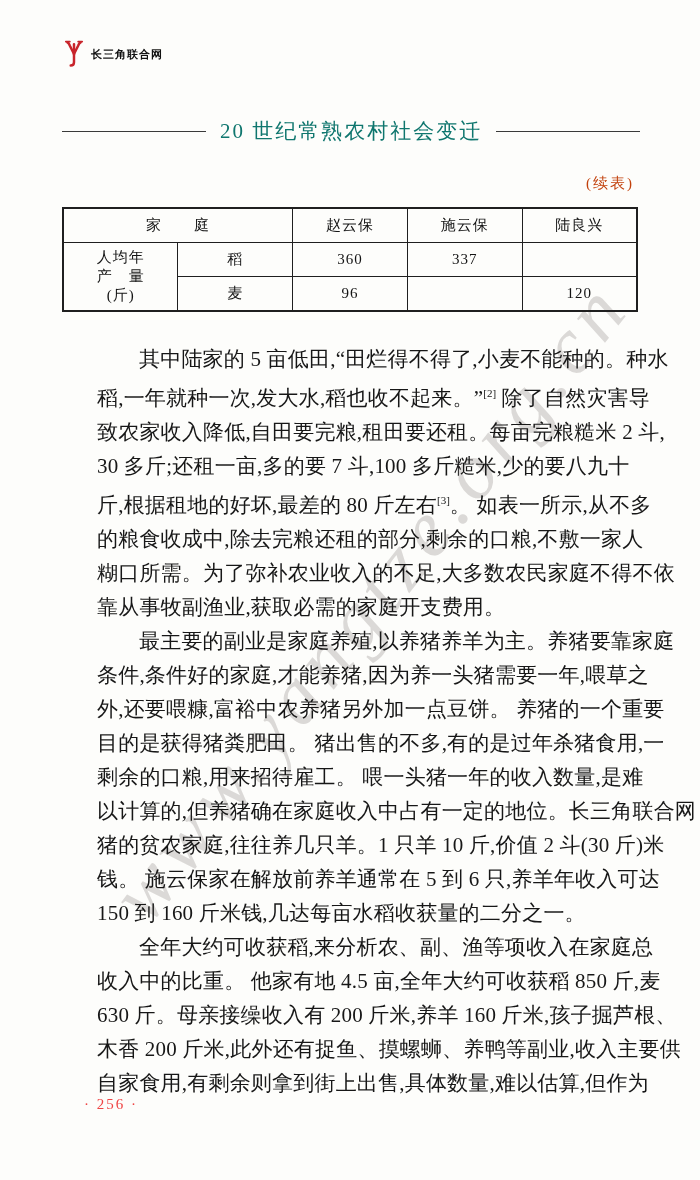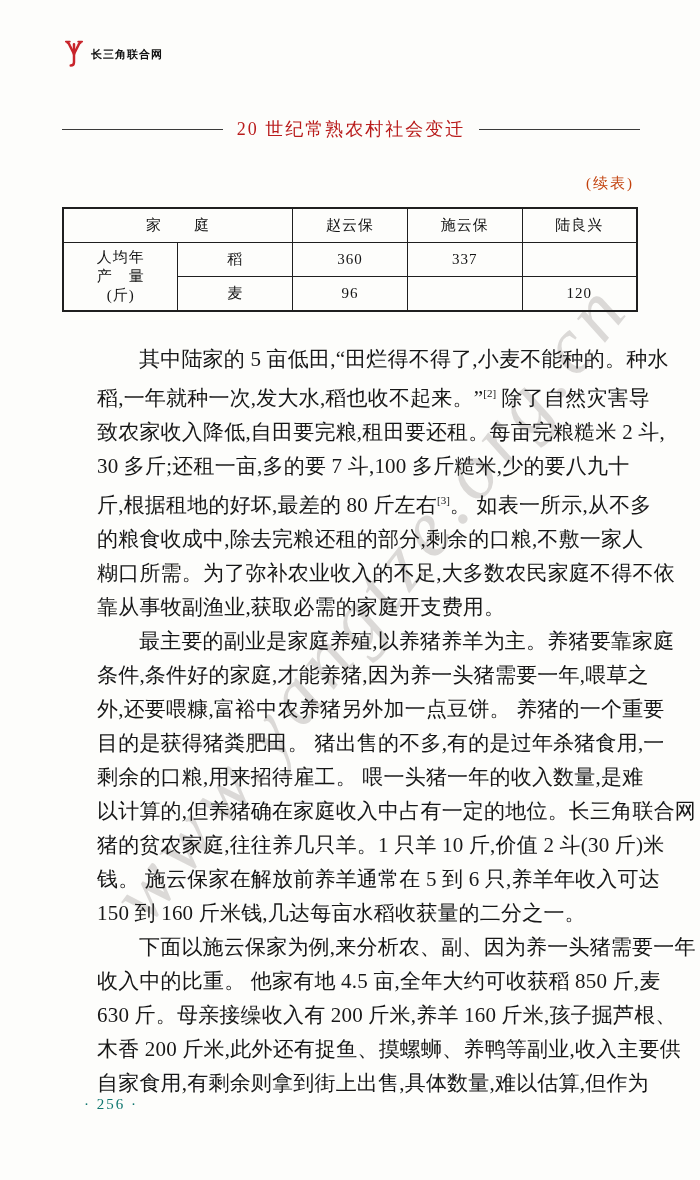--- a/index.html
+++ b/index.html
@@ -43,23 +43,23 @@
   }
   
   .title-row {
     position: absolute; left: 62px; top: 117px; width: 578px;
     display: flex; align-items: center;
   }
   .title-rule { flex: 1 1 auto; height: 0; border-top: 1.5px solid #3a3a3a; }
   .running-title {
     flex: 0 0 auto;
     padding: 0 14px;
-    font-size: 18px;
+    font-size: 21px;
     letter-spacing: 2px;
-    color: #b91c1c;
+    color: #0f766e;
     white-space: nowrap;
   }
   
   .table-note {
     position: absolute; right: 66px; top: 174px;
     font-size: 15px; letter-spacing: 2px; color: #c2410c;
   }
   
   table.data-table {
     position: absolute; left: 62px; top: 207px;
@@ -90,21 +90,21 @@
     color: #171717;
     letter-spacing: 0.2px;
     margin-left: 36px;
   }
   .body-text .text-line { white-space: nowrap; }
   .body-text .text-line.indent { text-indent: 2em; }
   .body-text sup { font-size: 11px; vertical-align: super; letter-spacing: 0; }
   
   .page-number {
     position: absolute; left: 84px; top: 1096px;
-    font-size: 15px; letter-spacing: 2px; color: #0f766e;
+    font-size: 15px; letter-spacing: 2px; color: #ef4444;
   }
 </style>
 </head>
 <body>
 
 <div class="page">
 
   <div class="watermark">www.yangtze.org.cn</div>
 
   <div class="content">
@@ -171,21 +171,21 @@
         <div class="text-line">靠从事牧副渔业,获取必需的家庭开支费用。</div>
         <div class="text-line indent">最主要的副业是家庭养殖,以养猪养羊为主。养猪要靠家庭</div>
         <div class="text-line">条件,条件好的家庭,才能养猪,因为养一头猪需要一年,喂草之</div>
         <div class="text-line">外,还要喂糠,富裕中农养猪另外加一点豆饼。 养猪的一个重要</div>
         <div class="text-line">目的是获得猪粪肥田。 猪出售的不多,有的是过年杀猪食用,一</div>
         <div class="text-line">剩余的口粮,用来招待雇工。 喂一头猪一年的收入数量,是难</div>
         <div class="text-line">以计算的,但养猪确在家庭收入中占有一定的地位。长三角联合网</div>
         <div class="text-line">猪的贫农家庭,往往养几只羊。1 只羊 10 斤,价值 2 斗(30 斤)米</div>
         <div class="text-line">钱。 施云保家在解放前养羊通常在 5 到 6 只,养羊年收入可达</div>
         <div class="text-line">150 到 160 斤米钱,几达每亩水稻收获量的二分之一。</div>
-        <div class="text-line indent">下面以施云保家为例,来分析农、副、因为养一头猪需要一年</div>
+        <div class="text-line indent">全年大约可收获稻,来分析农、副、渔等项收入在家庭总</div>
         <div class="text-line">收入中的比重。 他家有地 4.5 亩,全年大约可收获稻 850 斤,麦</div>
         <div class="text-line">630 斤。母亲接缲收入有 200 斤米,养羊 160 斤米,孩子掘芦根、</div>
         <div class="text-line">木香 200 斤米,此外还有捉鱼、摸螺蛳、养鸭等副业,收入主要供</div>
         <div class="text-line">自家食用,有剩余则拿到街上出售,具体数量,难以估算,但作为</div>
       </div>
 
     <div class="page-number">· 256 ·</div>
 
   </div>
 </div>

